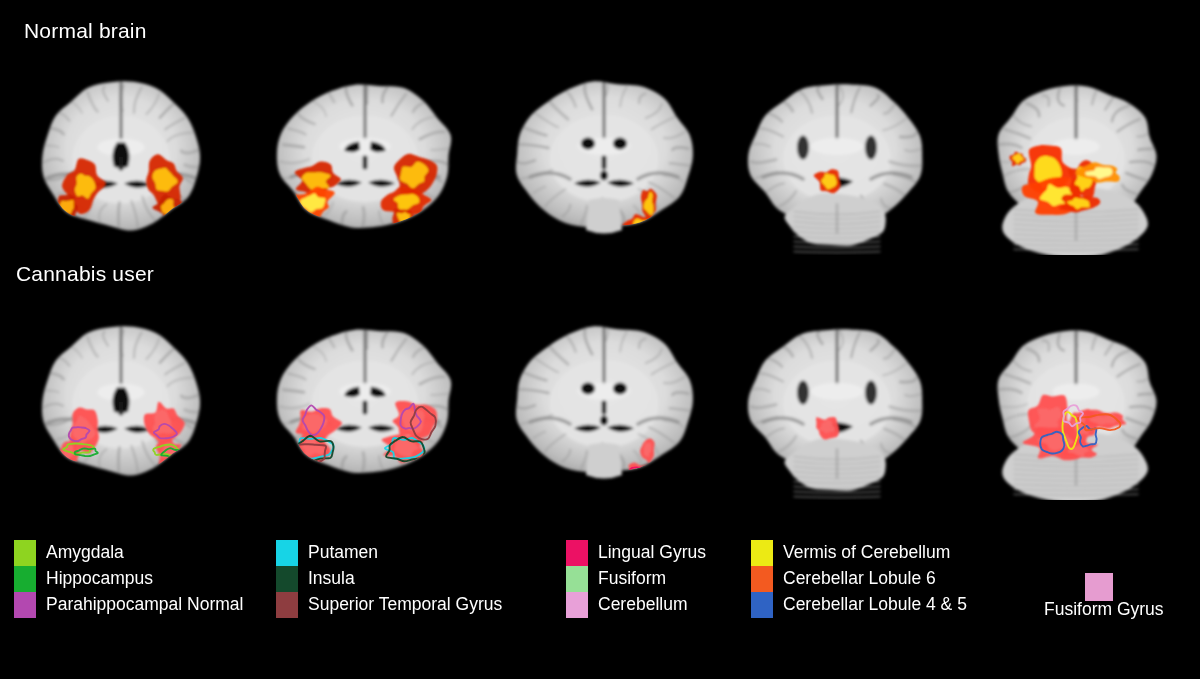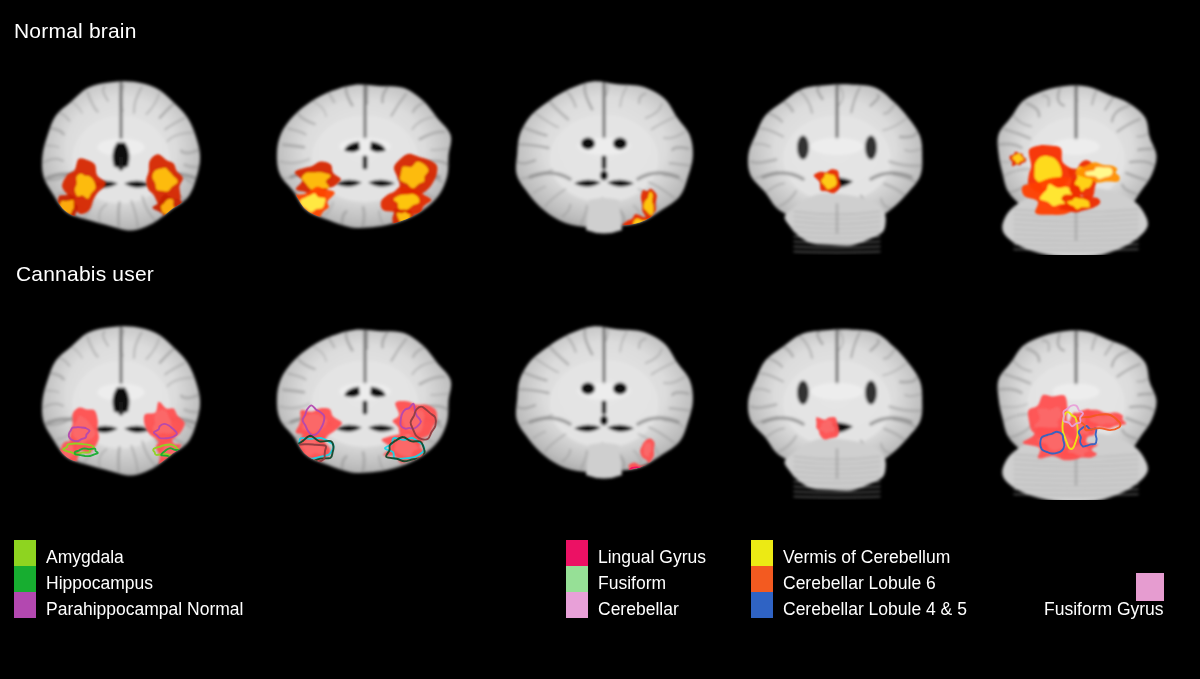--- a/index.html
+++ b/index.html
@@ -3,34 +3,34 @@
 <meta charset="utf-8">
 <title>Brain Activation Montage</title>
 <style>
   html,body{margin:0;padding:0;background:#000;}
   body{width:1200px;height:679px;overflow:hidden;
        font-family:"Liberation Sans","DejaVu Sans",sans-serif;color:#fff;}
   #figure{position:relative;width:1200px;height:679px;background:#000;}
 
   .row-label{position:absolute;font-size:21px;color:#fff;letter-spacing:.2px;
              white-space:nowrap;line-height:1;}
-  #label-normal{left:14px;top:20px;}
+  #label-normal{left:24px;top:20px;}
   #label-cannabis{left:16px;top:263px;}
 
   .slice-row{position:absolute;left:0;width:1200px;height:200px;}
   #row-normal{top:55px;}
   #row-cannabis{top:300px;}
 
   .slice{position:absolute;width:230px;height:200px;overflow:hidden;}
   .slice svg{display:block;width:230px;height:200px;}
 
   
   #legend{position:absolute;left:0;top:540px;width:1200px;height:95px;}
   .legend-col{position:absolute;top:0;}
-  .legend-entry{display:flex;align-items:flex-end;height:26px;}
+  .legend-entry{display:flex;align-items:center;height:26px;}
   .swatch{width:22px;height:26px;flex:0 0 22px;display:block;}
   .legend-text{font-size:17.5px;color:#fff;margin-left:10px;white-space:nowrap;
                line-height:1;}
   #col-1{left:14px;}
   #col-2{left:276px;}
   #col-3{left:566px;}
   #col-4{left:751px;}
   #col-5{left:1034px;top:33px;}
   #col-5 .swatch{height:28px;width:28px;flex:0 0 28px;}
   #col-5 .legend-entry{height:28px;flex-direction:column;}
@@ -892,32 +892,46 @@
         </div>
         <div class="legend-entry">
           <span class="swatch" style="background: rgb(23, 173, 48);"></span>
           <span class="legend-text">Hippocampus</span>
         </div>
         <div class="legend-entry">
           <span class="swatch" style="background: rgb(179, 72, 176);"></span>
           <span class="legend-text">Parahippocampal Normal</span>
         </div>
       </div>
+    <div class="legend-col" id="col-2">
+        <div class="legend-entry">
+          <span class="swatch" style="background: rgb(23, 212, 230);"></span>
+          <span class="legend-text">Putamen</span>
+        </div>
+        <div class="legend-entry">
+          <span class="swatch" style="background: rgb(20, 73, 44);"></span>
+          <span class="legend-text">Insula</span>
+        </div>
+        <div class="legend-entry">
+          <span class="swatch" style="background: rgb(142, 61, 64);"></span>
+          <span class="legend-text">Superior Temporal Gyrus</span>
+        </div>
+      </div>
     <div class="legend-col" id="col-3">
         <div class="legend-entry">
           <span class="swatch" style="background: rgb(236, 17, 100);"></span>
           <span class="legend-text">Lingual Gyrus</span>
         </div>
         <div class="legend-entry">
           <span class="swatch" style="background: rgb(150, 224, 150);"></span>
           <span class="legend-text">Fusiform</span>
         </div>
         <div class="legend-entry">
           <span class="swatch" style="background: rgb(232, 160, 216);"></span>
-          <span class="legend-text">Cerebellar</span>
+          <span class="legend-text">Cerebellum</span>
         </div>
       </div>
     <div class="legend-col" id="col-4">
         <div class="legend-entry">
           <span class="swatch" style="background: rgb(236, 234, 20);"></span>
           <span class="legend-text">Vermis of Cerebellum</span>
         </div>
         <div class="legend-entry">
           <span class="swatch" style="background: rgb(243, 90, 32);"></span>
           <span class="legend-text">Cerebellar Lobule 6</span>

